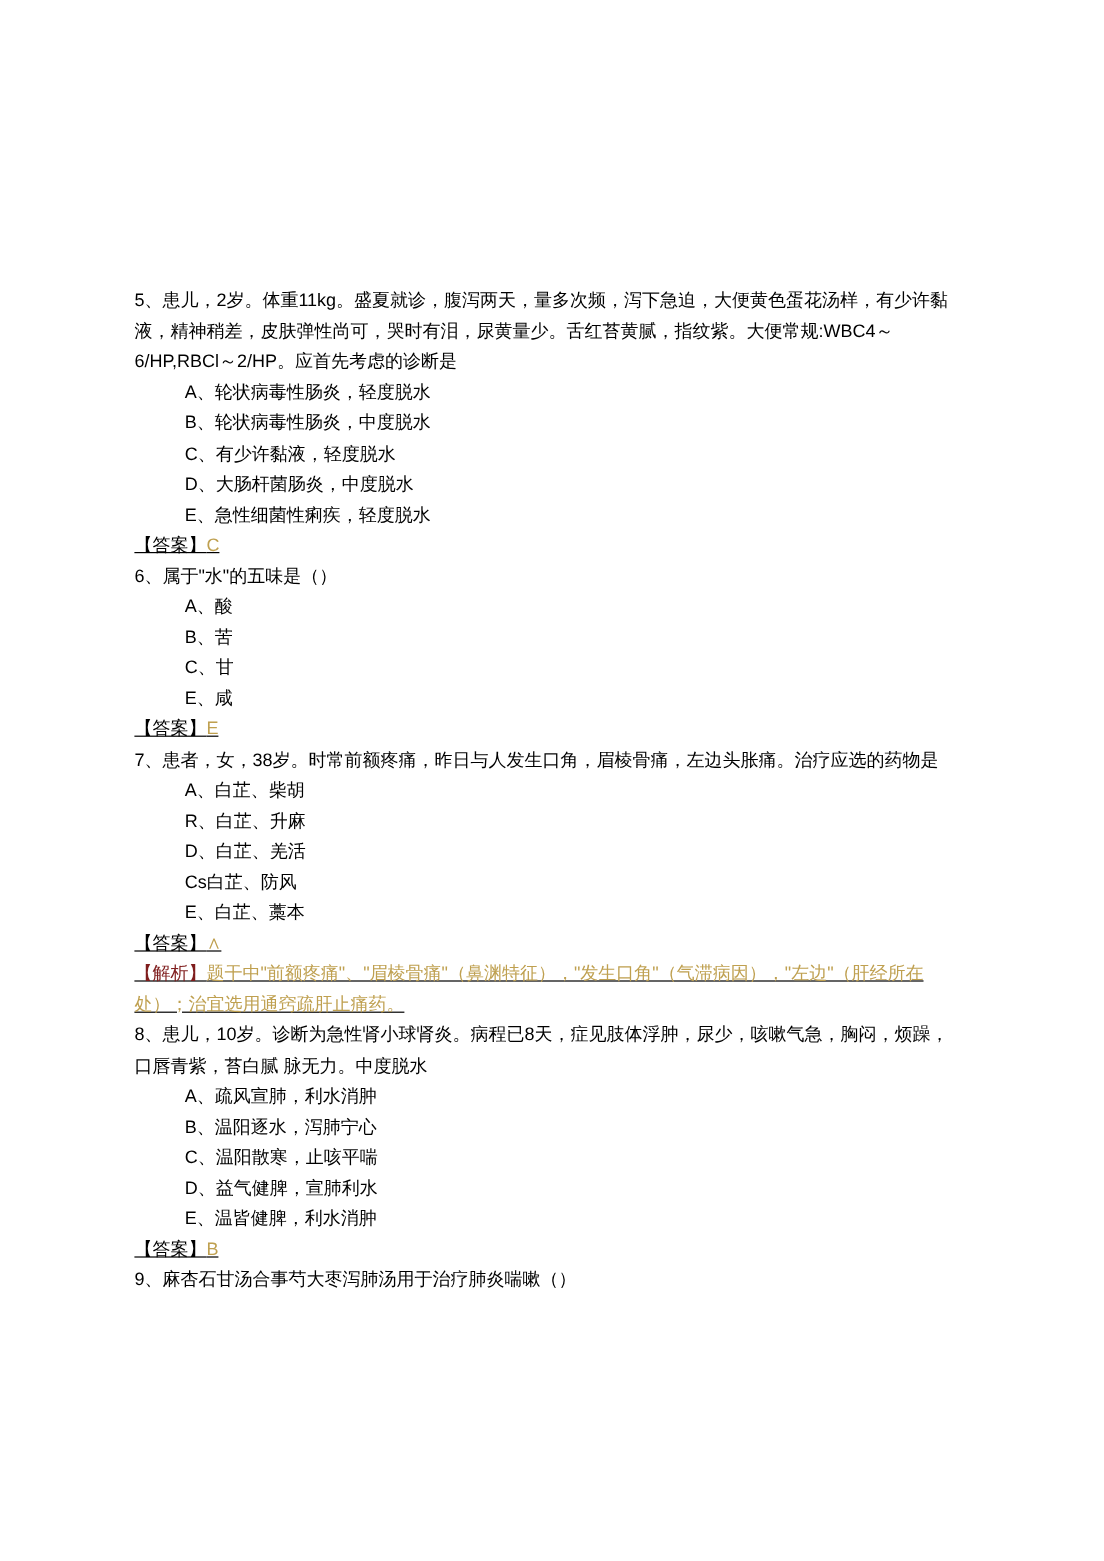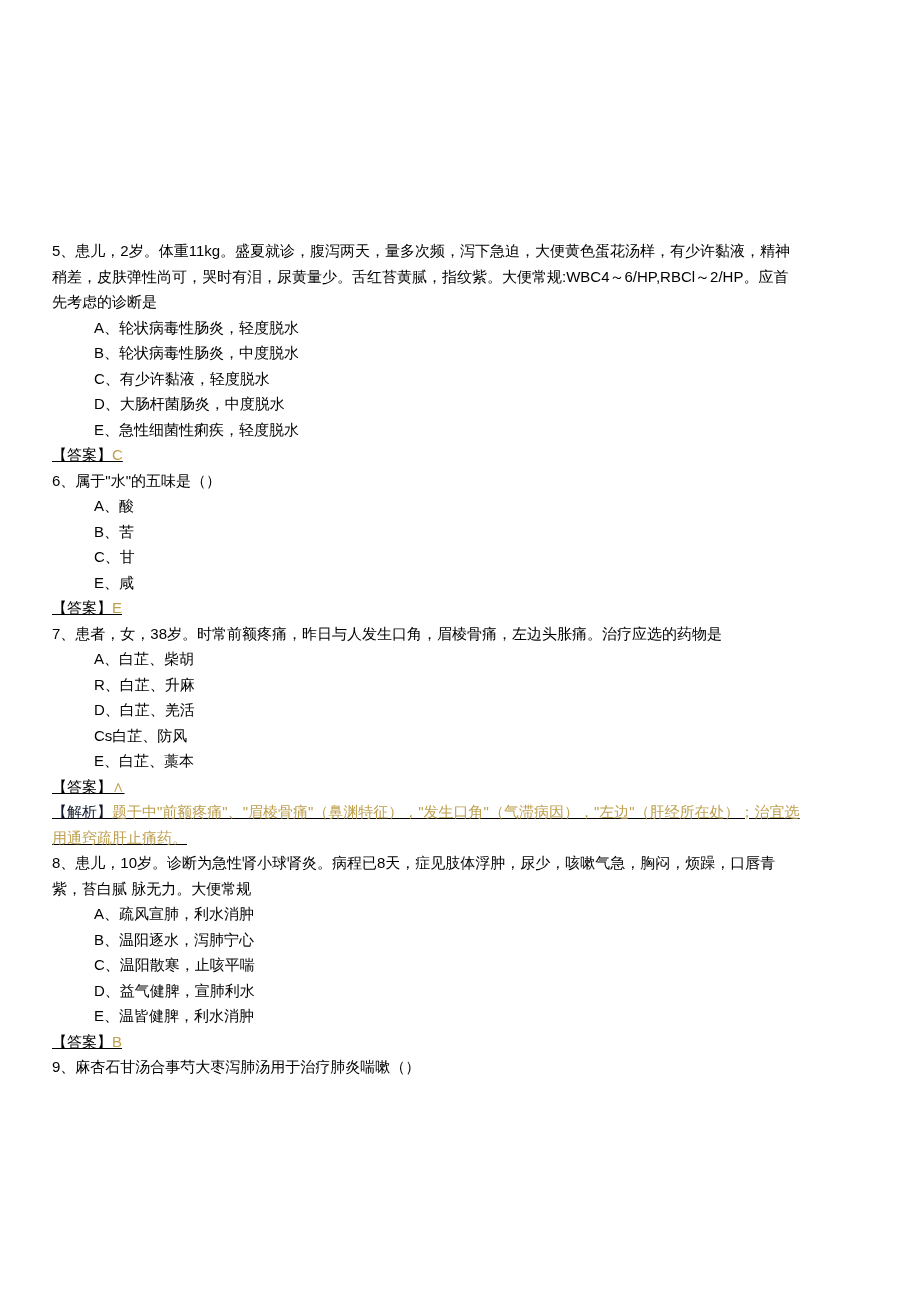--- a/index.html
+++ b/index.html
@@ -6,41 +6,41 @@
     margin: 0;
     padding: 0;
     background: #fff;
     font-family: "Microsoft YaHei", "SimSun", sans-serif;
     font-size: 15px;
     line-height: 1.7;
     color: #000;
     width: 920px;
   }
   .page {
-    padding: 238px 120px 100px 52px;
+    padding: 238px 120px 100px 112px;
   }
   .question {
     margin: 0;
   }
   .stem {
     display: block;
   }
   .options {
     padding-left: 2.8em;
   }
   .option {
     display: block;
   }
   .answer-line {
     display: block;
     text-decoration: underline;
   }
   .answer-label { color:#000; }
   .answer-value { color:#bfa050; }
-  .explain-label { color:#0f172a; }
+  .explain-label { color:#7f1d1d; }
   .explain-value { color:#bfa050; }
   .italic { }
   .inline { display:inline; }
 </style>
 </head>
 <body>
 
 <div class="page">
 
   <div class="question">
@@ -82,21 +82,21 @@
     <span class="answer-line">
       <span class="answer-label">【答案】</span><span class="answer-value">∧</span>
     </span>
     <span class="answer-line">
       <span class="explain-label">【解析】</span><span class="explain-value">题干中"前额疼痛"、"眉棱骨痛"（鼻渊特征），"发生口角"（气滞病因），"左边"（肝经所在处）；治宜选用通窍疏肝止痛药。</span>
     </span>
   </div>
 
   <div class="question">
     <span class="stem">
-      <span class="inline">8、患儿，10岁。诊断为急性肾小球肾炎。病程已8天，症见肢体浮肿，尿少，咳嗽气急，胸闷，烦躁，口唇青紫，</span><span class="inline italic">苔白腻</span><span class="inline"> 脉无力。大便常规</span>
+      <span class="inline">8、患儿，10岁。诊断为急性肾小球肾炎。病程已8天，症见肢体浮肿，尿少，咳嗽气急，胸闷，烦躁，口唇青紫，</span><span class="inline italic">苔白腻</span><span class="inline"> 脉无力。中度脱水</span>
     </span>
     <div class="options">
       <span class="option">A、疏风宣肺，利水消肿</span>
       <span class="option">B、温阳逐水，泻肺宁心</span>
       <span class="option">C、温阳散寒，止咳平喘</span>
       <span class="option">D、益气健脾，宣肺利水</span>
       <span class="option">E、温皆健脾，利水消肿</span>
     </div>
     <span class="answer-line">
       <span class="answer-label">【答案】</span><span class="answer-value">B</span>

